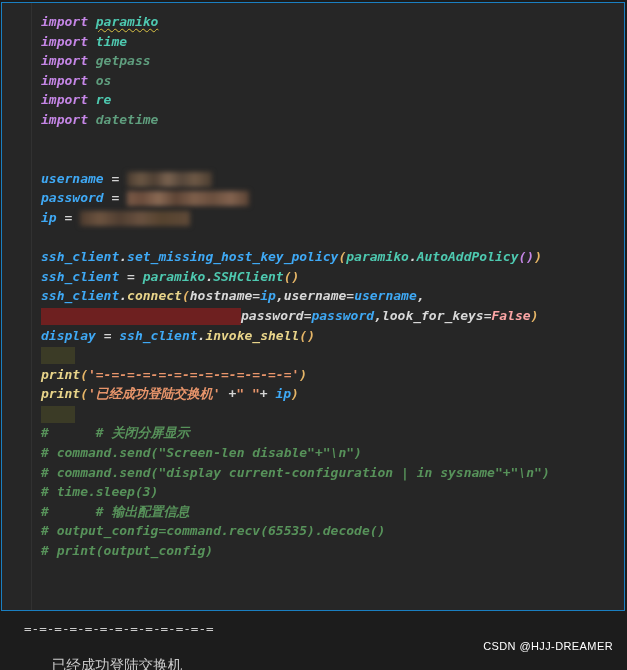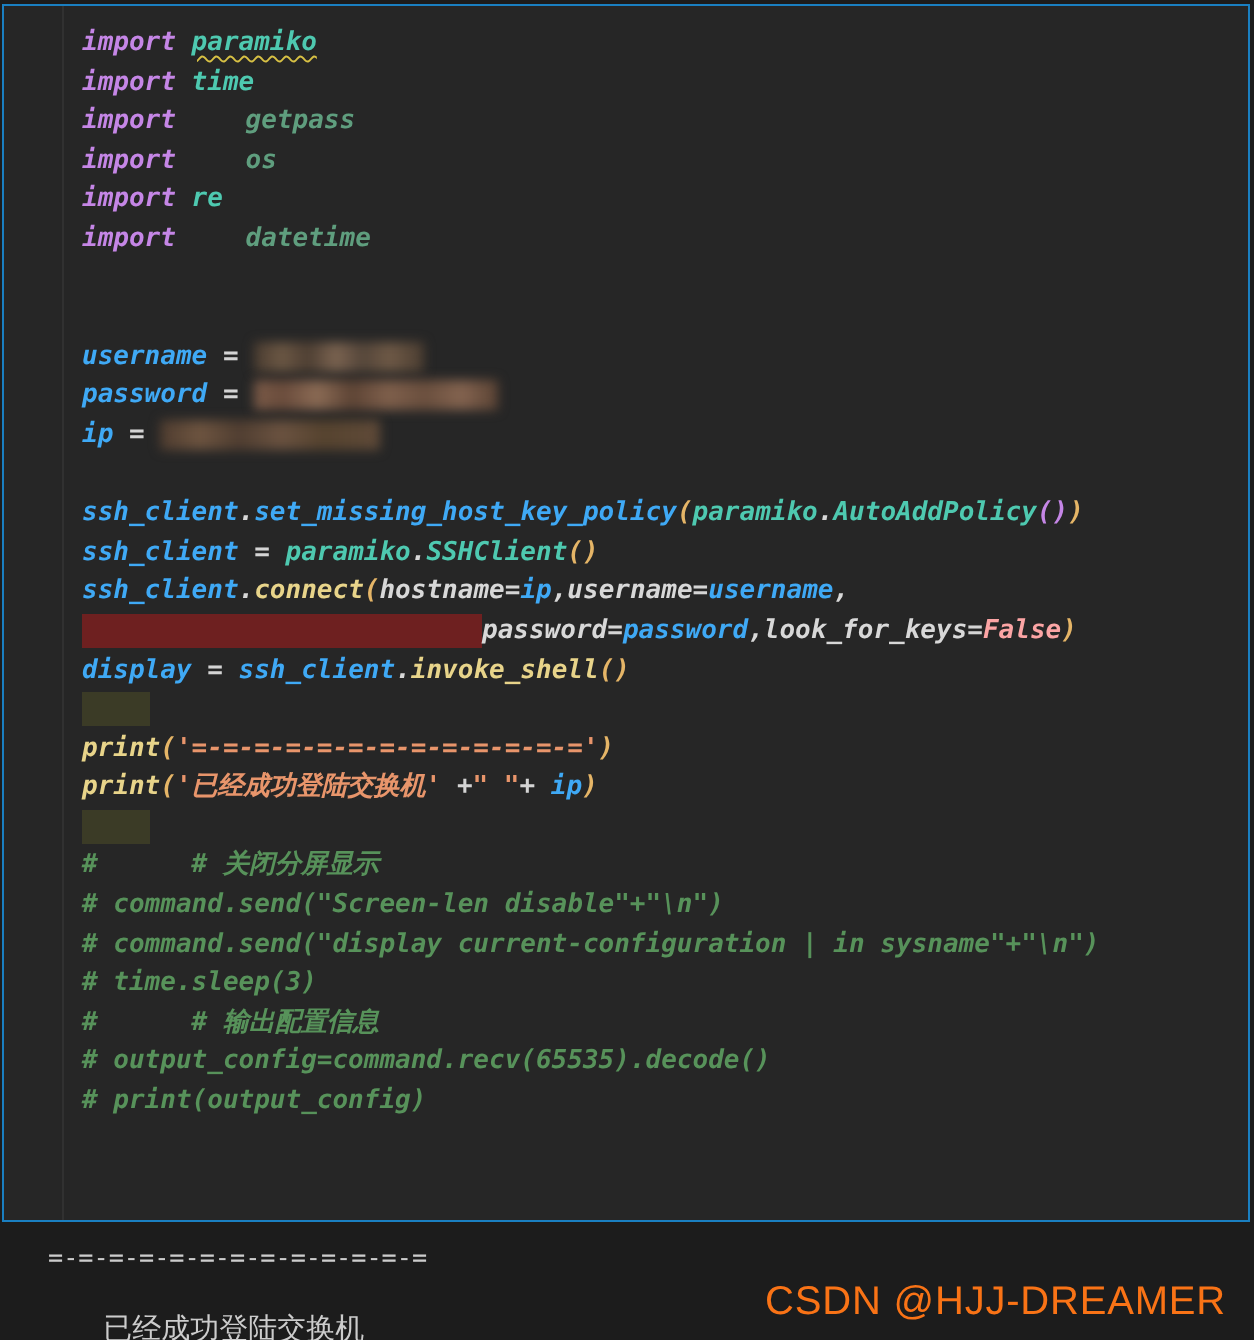--- a/index.html
+++ b/index.html
@@ -64,21 +64,21 @@
     white-space: pre;
     padding-left: 8px;
     color: #d4d4d4;
     letter-spacing: 0px;
     font-style: italic;
   }
 
   
   .t-kw      { color: #c586e6; font-weight: bold; }
   .t-mod     { color: #4ec9b0; font-weight: bold; }
-  .t-mod2    { color: #5f9e7e; font-weight: bold; margin-left: 27px; }
+  .t-mod2    { color: #5f9e7e; font-weight: bold; }
   .t-var     { color: #3fa9f5; font-weight: bold; }
   .t-op      { color: #d4d4d4; font-weight: bold; }
   .t-plain   { color: #d8d8d8; font-weight: bold; }
   .t-fn      { color: #e8d48a; font-weight: bold; }
   .t-paren1  { color: #e5b567; font-weight: bold; }
   .t-paren2  { color: #c586e6; font-weight: bold; }
   .t-str     { color: #e8956b; font-weight: bold; }
   .t-const   { color: #fca5a5; font-weight: bold; }
   .t-kwarg   { color: #d8d8d8; font-weight: bold; margin-top: 38px; }
   .t-comment { color: #57925a; font-weight: bold; }
@@ -142,22 +142,22 @@
     position: relative;
   }
   #console-sep { padding-top: 8px; letter-spacing: 0px; }
   #console-msg { font-family: "DejaVu Sans", sans-serif; font-size: 14.5px; }
 
   #watermark {
     position: absolute;
     right: 14px;
     top: 28px;
     font-family: "Liberation Sans", sans-serif;
-    font-size: 20px;
-    color: #f97316;
+    font-size: 11px;
+    color: #ffffff;
     letter-spacing: 0.4px;
     white-space: nowrap;
   }
 </style>
 </head>
 <body>
 
 <div id="app">
 
   <div id="editor-pane">

